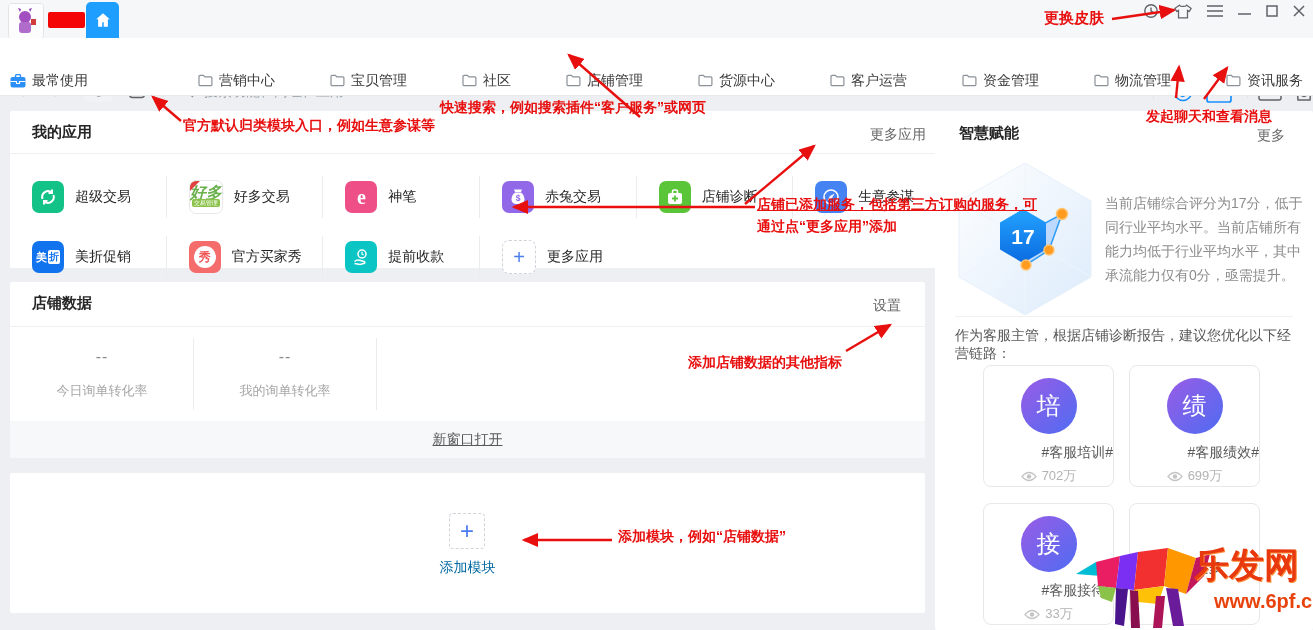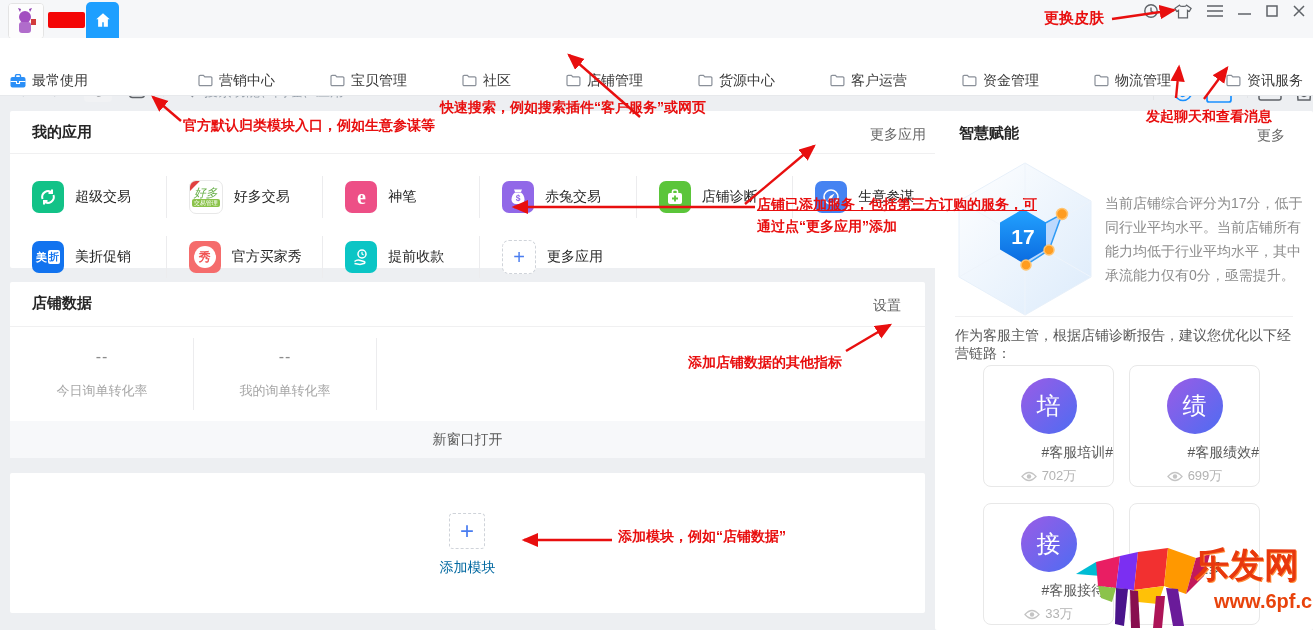--- a/index.html
+++ b/index.html
@@ -30,40 +30,40 @@
   
   .appsgrid{position:absolute;left:0;top:46px;width:100%;display:grid;grid-template-columns:repeat(6,1fr);grid-auto-rows:60px;padding-top:10px;}
   .appcell{position:relative;display:flex;align-items:center;padding-left:22px;box-sizing:border-box;cursor:pointer;}
   .appcell.dv::after{content:"";position:absolute;right:0;top:9px;height:42px;border-right:1px solid #ececee;}
   .appicon{width:32px;height:32px;border-radius:7px;display:flex;align-items:center;justify-content:center;flex:0 0 32px;}
   .applabel{margin-left:11px;font-size:14px;color:#262626;}
   
   .metric{position:absolute;width:150px;text-align:center;}
   .metric .val{font-size:16px;color:#8c8c8c;letter-spacing:1px;}
   .metric .lbl{font-size:13px;color:#a6a6a6;margin-top:16px;}
-  .newwin{position:absolute;left:0;top:139px;width:100%;height:37px;background:#f7f8fa;display:flex;align-items:center;justify-content:center;font-size:14px;color:#595959;cursor:pointer;}
+  .newwin{position:absolute;left:0;top:139px;width:100%;height:37px;background:#f7f8fa;display:flex;align-items:center;justify-content:center;font-size:14px;color:#595959;cursor:pointer;text-decoration:underline;}
   
   .plusbox{position:absolute;left:439px;top:40px;width:34px;height:34px;border:1px dashed #cfd3d9;border-radius:4px;display:flex;align-items:center;justify-content:center;color:#4a7df0;font-size:24px;font-weight:300;cursor:pointer;}
   .plusboxlbl{position:absolute;left:0;top:86px;width:100%;text-align:center;font-size:14px;color:#0369a1;}
   
   .smartpara{position:absolute;left:170px;top:80px;width:200px;font-size:14px;line-height:24px;color:#8c8c8c;}
   .advice{position:absolute;left:20px;top:216px;width:345px;font-size:14px;color:#595959;}
   .scard{position:absolute;width:131px;height:122px;border:1px solid #e8e8e8;border-radius:8px;box-sizing:border-box;background:#fff;cursor:pointer;}
   .scircle{position:absolute;left:50%;transform:translateX(-50%);top:12px;width:56px;height:56px;border-radius:50%;background:linear-gradient(135deg,#9a5ce6,#4e6cf2);display:flex;align-items:center;justify-content:center;color:#fff;font-size:24px;}
   .stag{position:absolute;left:0;top:78px;width:100%;text-align:right;font-size:14px;color:#595959;}
   .sviews{position:absolute;left:0;top:101px;width:100%;display:flex;align-items:center;justify-content:center;gap:5px;font-size:13px;color:#b3b3b3;}
   .viewmore{position:absolute;left:0;top:55px;width:100%;text-align:center;font-size:14px;color:#404040;cursor:pointer;}
   
   .note{position:absolute;color:#e80f0f;font-size:14px;font-weight:600;white-space:nowrap;z-index:61;}
   .overlay{position:absolute;left:0;top:0;z-index:60;pointer-events:none;}
   
   .wm{position:absolute;left:1068px;top:536px;width:246px;height:94px;z-index:55;pointer-events:none;}
   .wmsite{position:absolute;left:126px;top:6px;font-size:35px;font-weight:bold;color:#e8380d;text-shadow:1px 1px 0 #ff8c3a;font-family:"Liberation Serif","DejaVu Serif",serif;}
   .wmurl{position:absolute;left:146px;top:54px;font-size:20px;font-weight:bold;color:#e8430c;}
-  .hdlogo-main{color:#6ab04c;font-weight:normal;font-size:12px;font-style:italic;line-height:12px;}
+  .hdlogo-main{color:#6ab04c;font-weight:bold;font-size:16px;font-style:italic;line-height:12px;}
   .hdlogo-sub{background:#8bc34a;color:#fff;font-size:6px;padding:0 2px;border-radius:2px;line-height:8px;}
 </style>
 </head>
 <body>
 
 <div id="app">
 
   <div class="tabstrip">
     <div class="avatar">
       <svg width="34" height="34">

